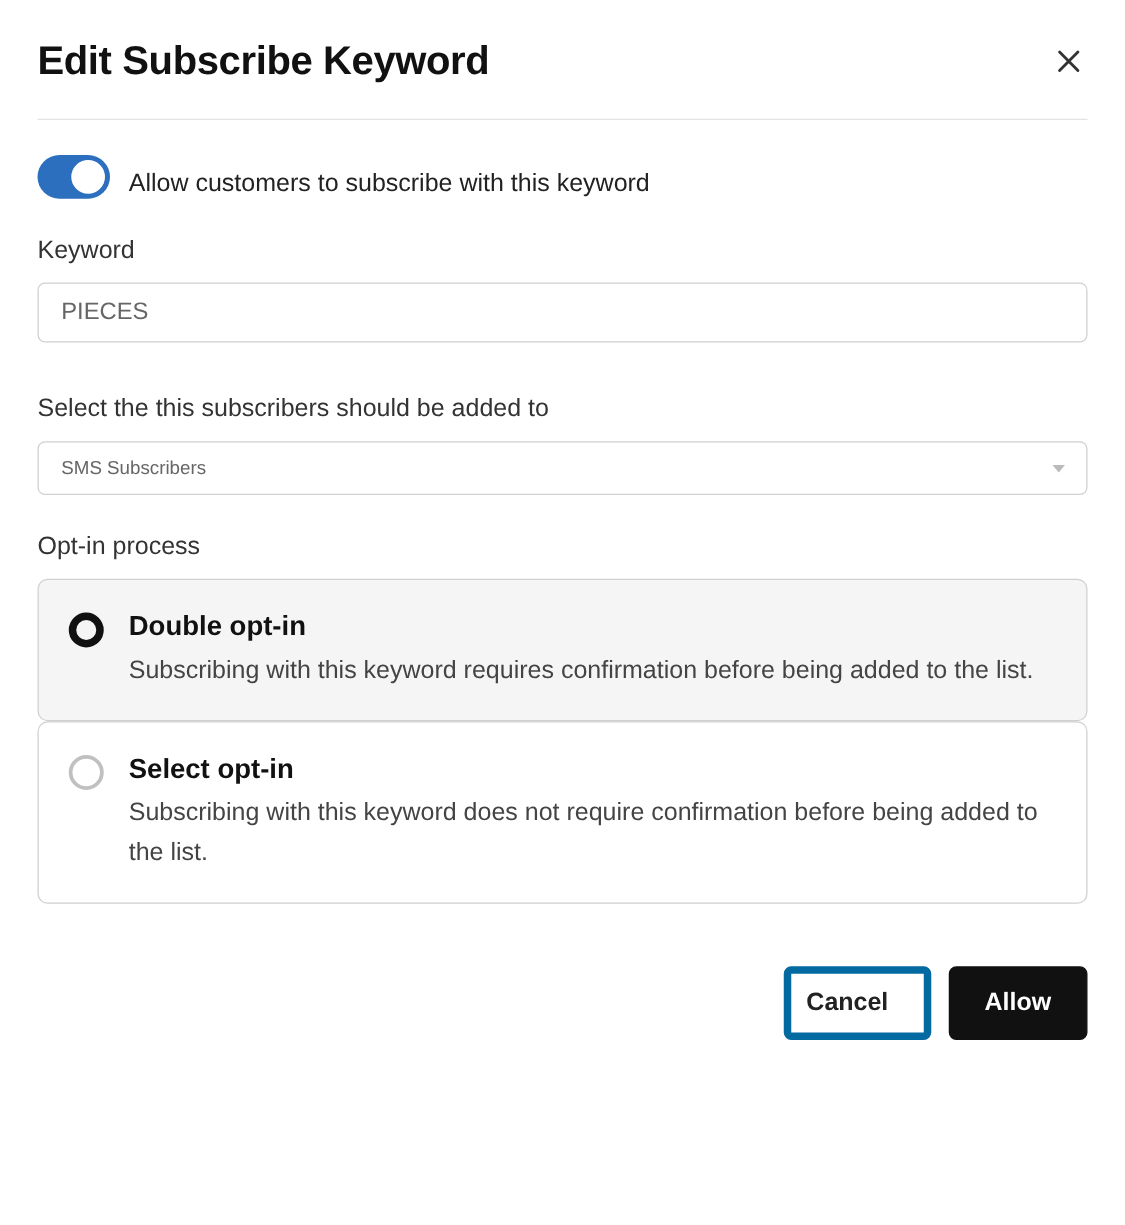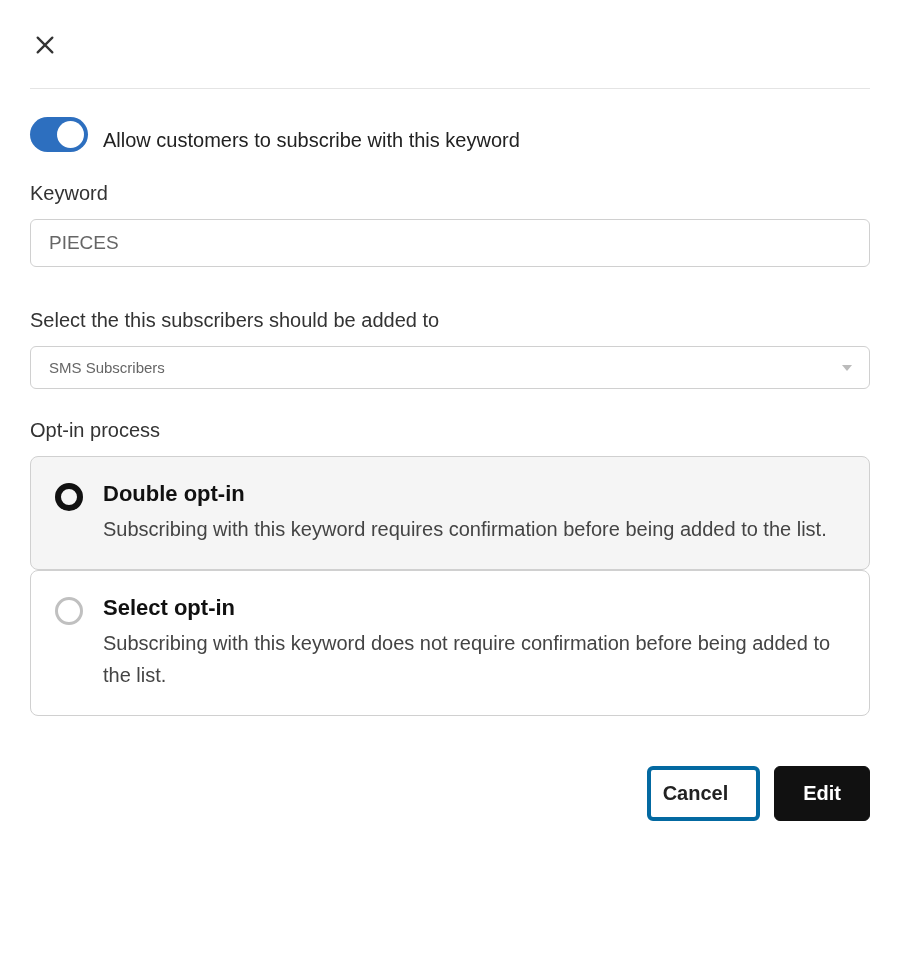--- a/index.html
+++ b/index.html
@@ -164,36 +164,37 @@
     .btn {
       font-size: 20px;
       font-weight: 600;
       padding: 12px 28px;
       border-radius: 6px;
       cursor: pointer;
       font-family: inherit;
     }
     .btn-secondary {
       background: #fff;
-      border: 4px solid #0369a1;
+      border: 6px solid #0369a1;
       color: #222;
       padding-left: 12px;
     }
     .btn-primary {
       background: #111;
       border: 1px solid #111;
       color: #fff;
     }
   </style>
 </head>
 <body>
 
 <div class="modal">
 
   <div class="header">
+    <h1 class="title">Edit Subscribe Keyword</h1>
     <button class="close-btn">
       <svg viewBox="0 0 24 24" fill="none">
         <path d="M4 4 L20 20 M20 4 L4 20" stroke-linecap="round"></path>
       </svg>
     </button>
   </div>
 
   <div class="toggle-row">
     <div class="toggle">
       <div class="toggle-knob"></div>
@@ -225,16 +226,16 @@
   <div class="radio-card">
     <div class="radio-circle"></div>
     <div class="radio-content">
       <div class="radio-title">Select opt-in</div>
       <div class="radio-desc">Subscribing with this keyword does not require confirmation before being added to the list.</div>
     </div>
   </div>
 
   <div class="footer">
     <button class="btn btn-secondary">Cancel</button>
-    <button class="btn btn-primary">Edit</button>
+    <button class="btn btn-primary">Allow</button>
   </div>
 
 </div>
 
 </body></html>

